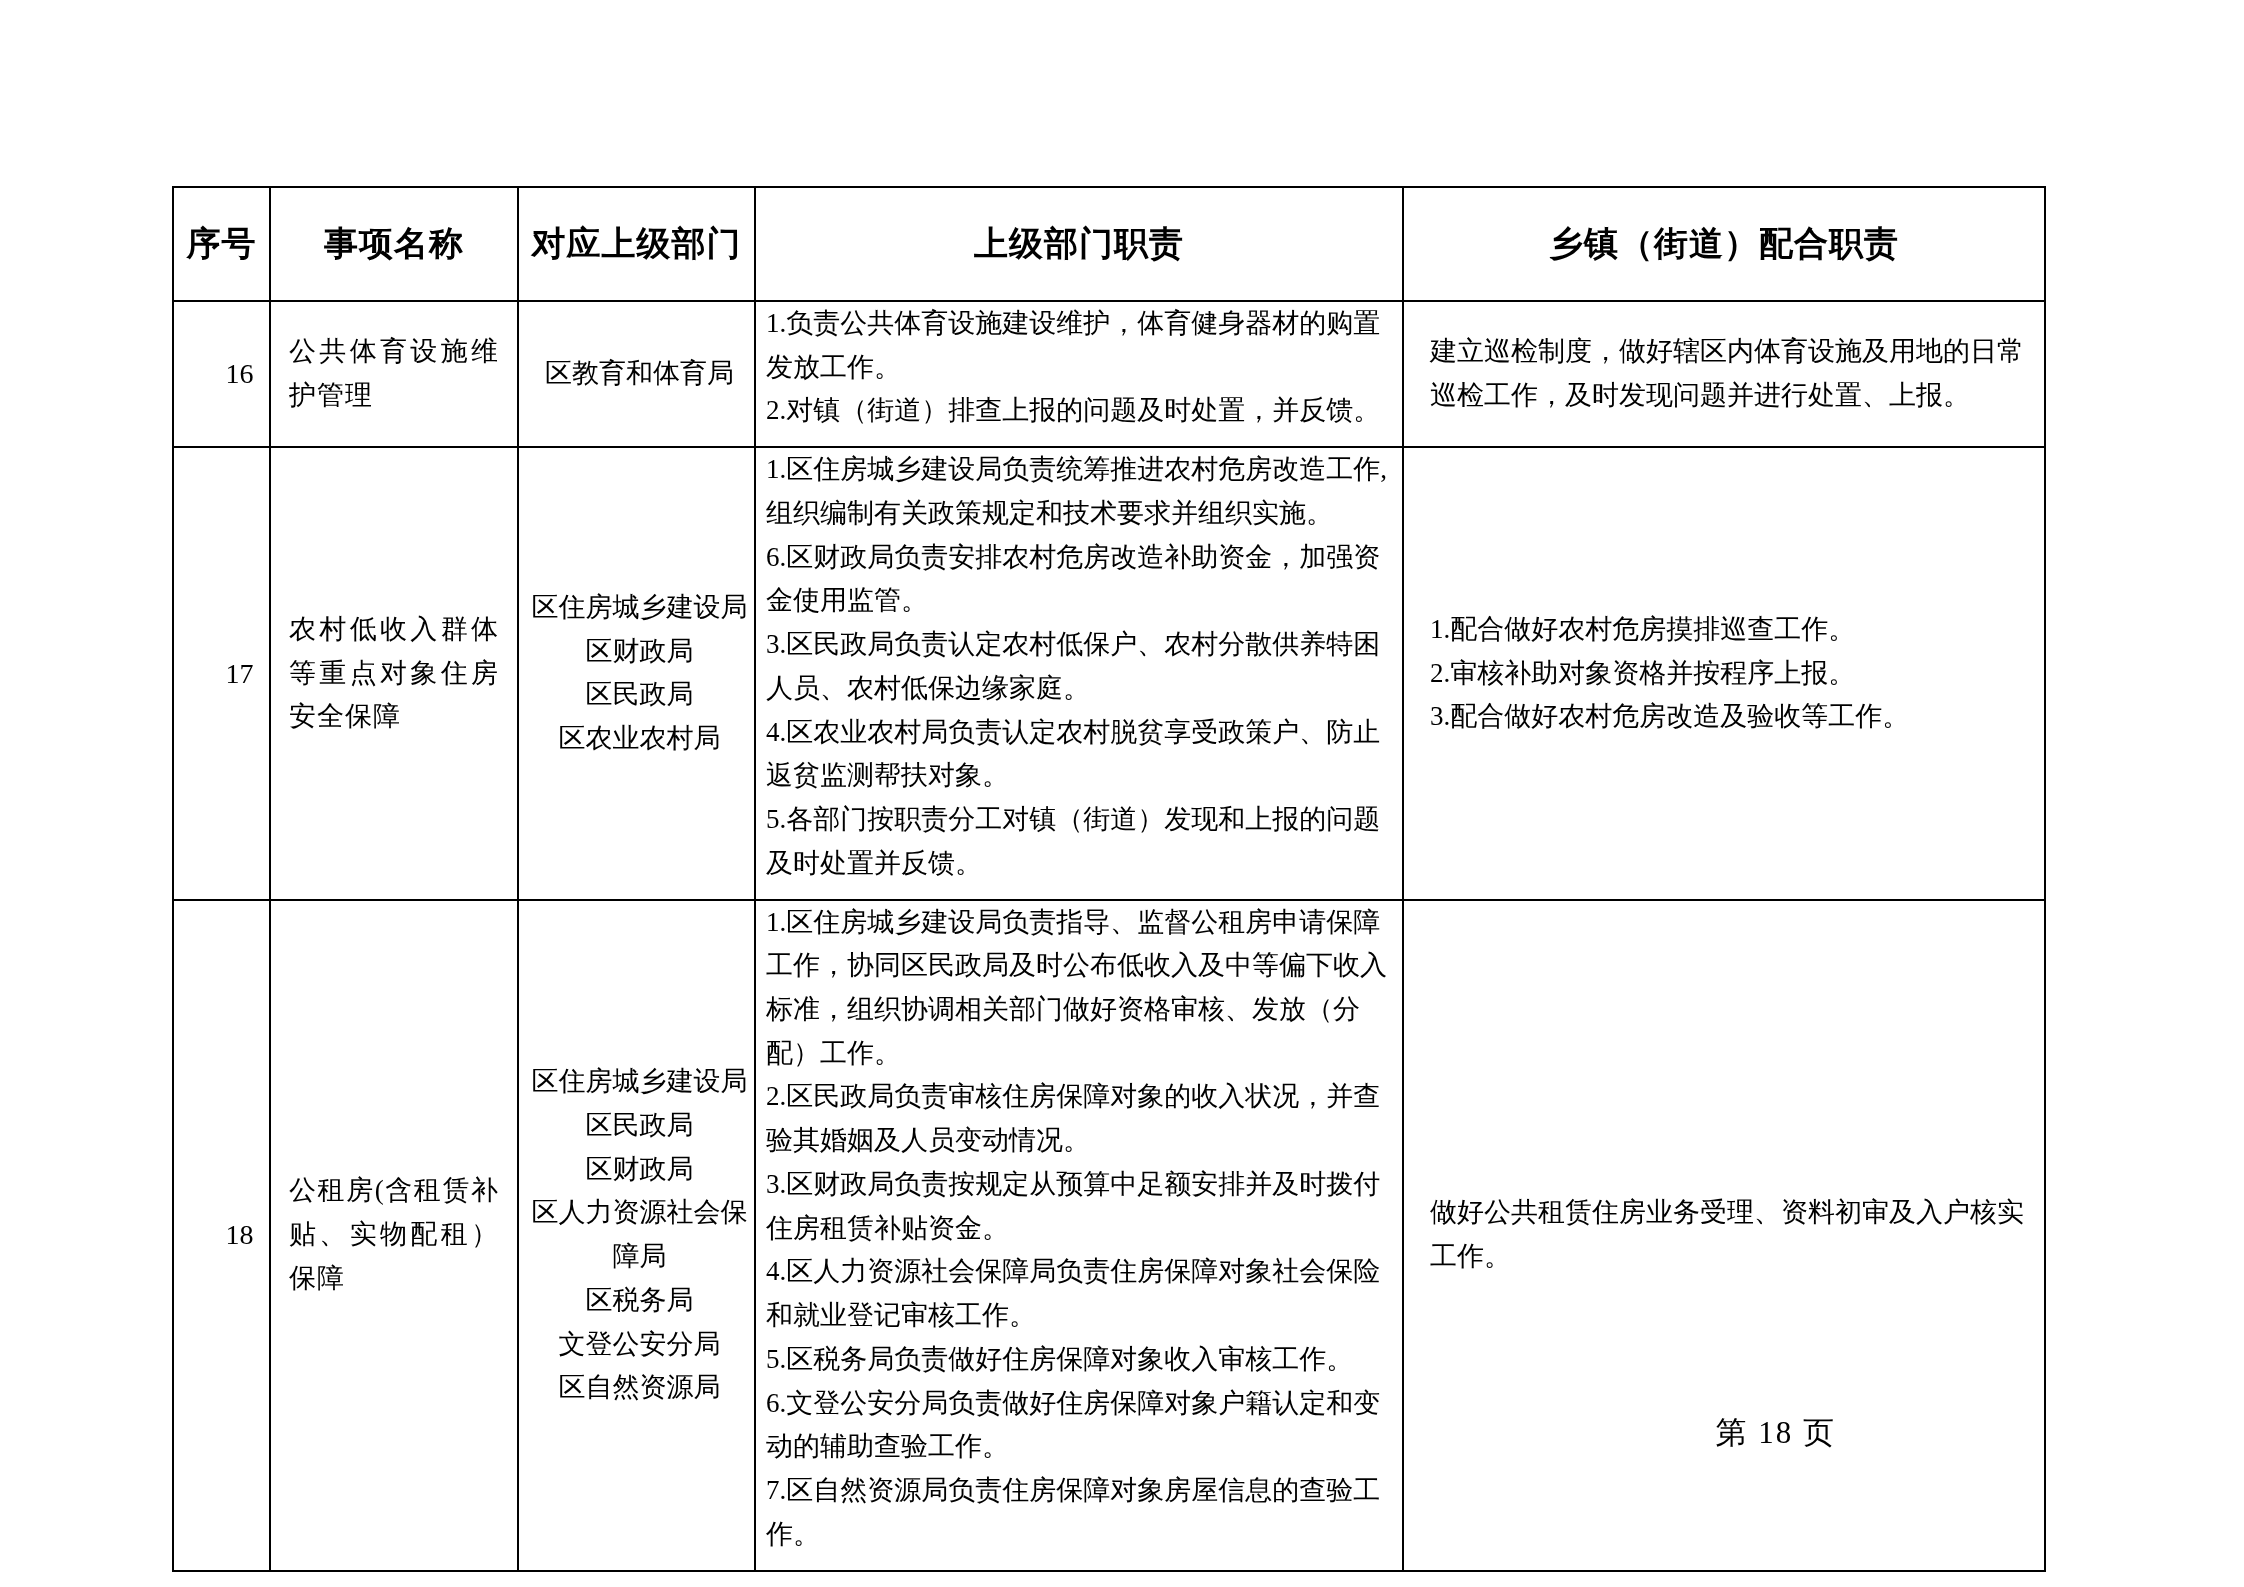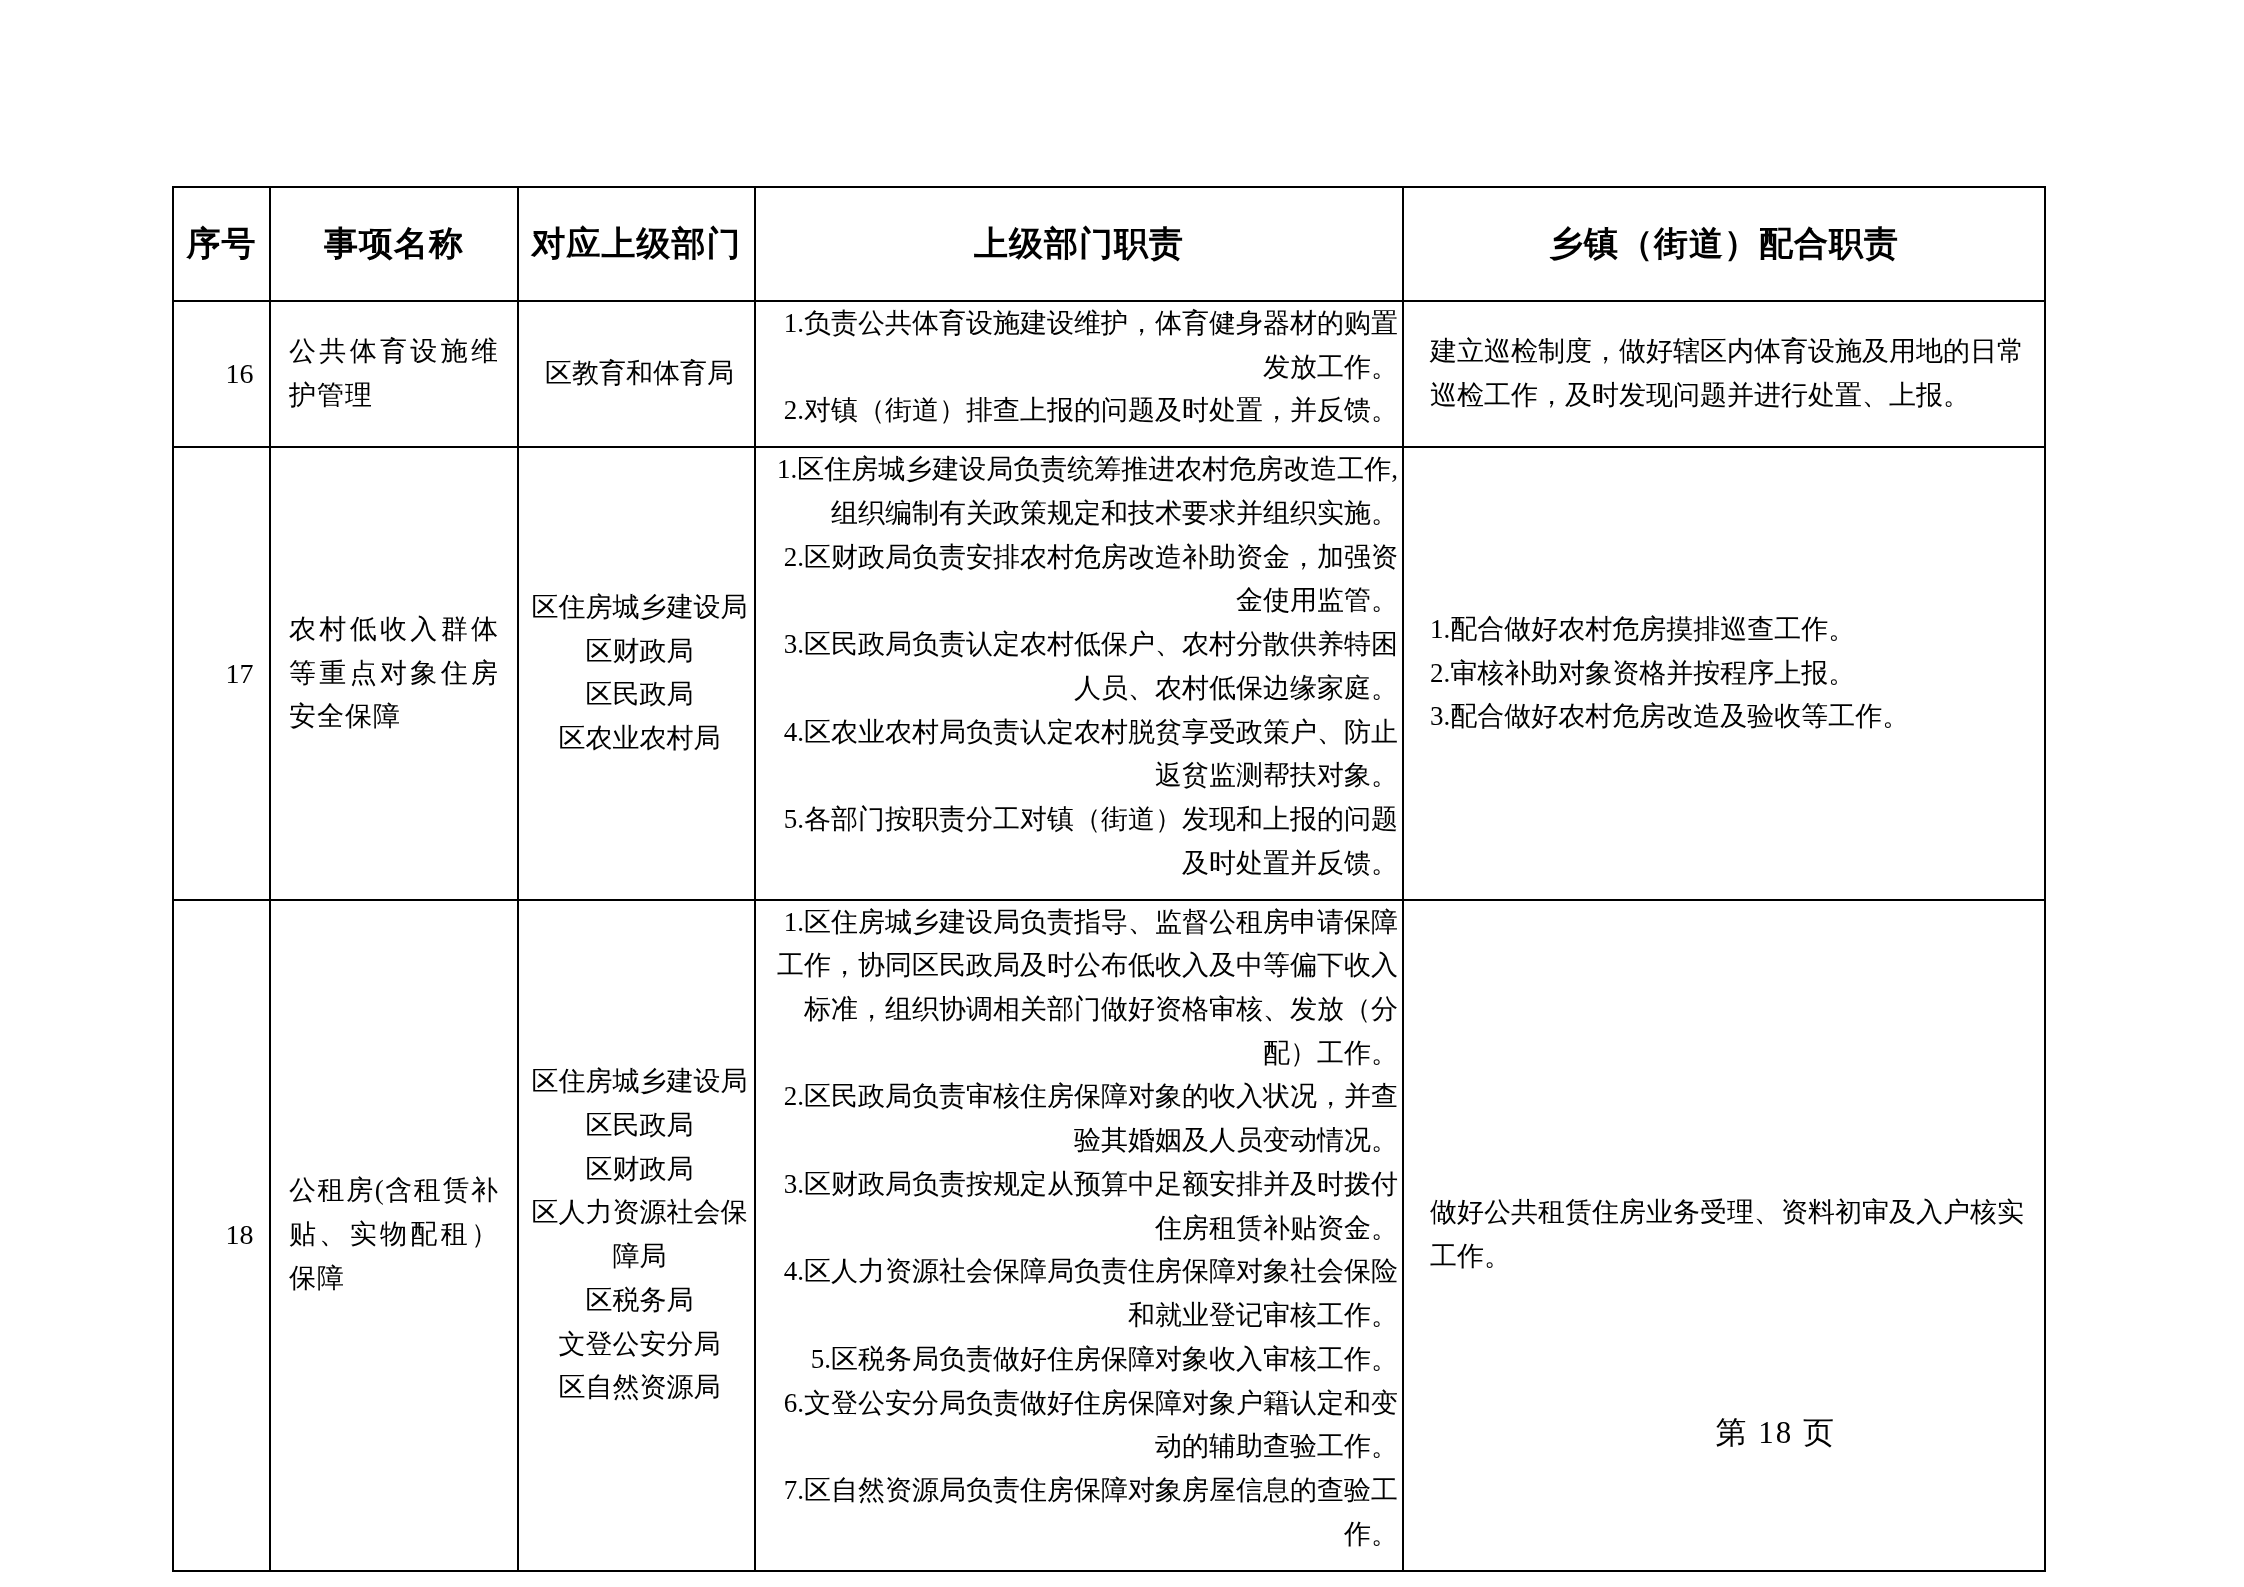--- a/index.html
+++ b/index.html
@@ -55,21 +55,21 @@
     letter-spacing: 1px;
     border-radius: 13px;
   }
   td.cell-dept {
     padding: 0 4px 0 10px;
     white-space: pre-line;
   }
   td.cell-duties {
     padding: 0 4px 13px 10px;
     white-space: pre-line;
-    text-align: right;
+    text-align: left;
   }
   td.cell-town {
     padding: 0 8px 0 26px;
     white-space: pre-line;
     text-align: left;
   }
   tr.hdr-row   { height: 114px; }
   tr.row-16    { height: 140px; }
   tr.row-17    { height: 388px; }
   tr.row-18    { height: 560px; }
@@ -115,21 +115,21 @@
         <td class="cell-town">建立巡检制度，做好辖区内体育设施及用地的日常巡检工作，及时发现问题并进行处置、上报。</td>
       </tr>
       <tr class="row-17">
         <td class="cell-num">17</td>
         <td class="cell-name">农村低收入群体等重点对象住房安全保障</td>
         <td class="cell-dept">区住房城乡建设局
 区财政局
 区民政局
 区农业农村局</td>
         <td class="cell-duties">1.区住房城乡建设局负责统筹推进农村危房改造工作,组织编制有关政策规定和技术要求并组织实施。
-2.区财政局负责安排农村危房改造补助资金，加强资金使用监管。
+6.区财政局负责安排农村危房改造补助资金，加强资金使用监管。
 3.区民政局负责认定农村低保户、农村分散供养特困人员、农村低保边缘家庭。
 4.区农业农村局负责认定农村脱贫享受政策户、防止返贫监测帮扶对象。
 5.各部门按职责分工对镇（街道）发现和上报的问题及时处置并反馈。</td>
         <td class="cell-town">1.配合做好农村危房摸排巡查工作。
 2.审核补助对象资格并按程序上报。
 3.配合做好农村危房改造及验收等工作。</td>
       </tr>
       <tr class="row-18">
         <td class="cell-num">18</td>
         <td class="cell-name">公租房(含租赁补贴、实物配租）保障</td>

